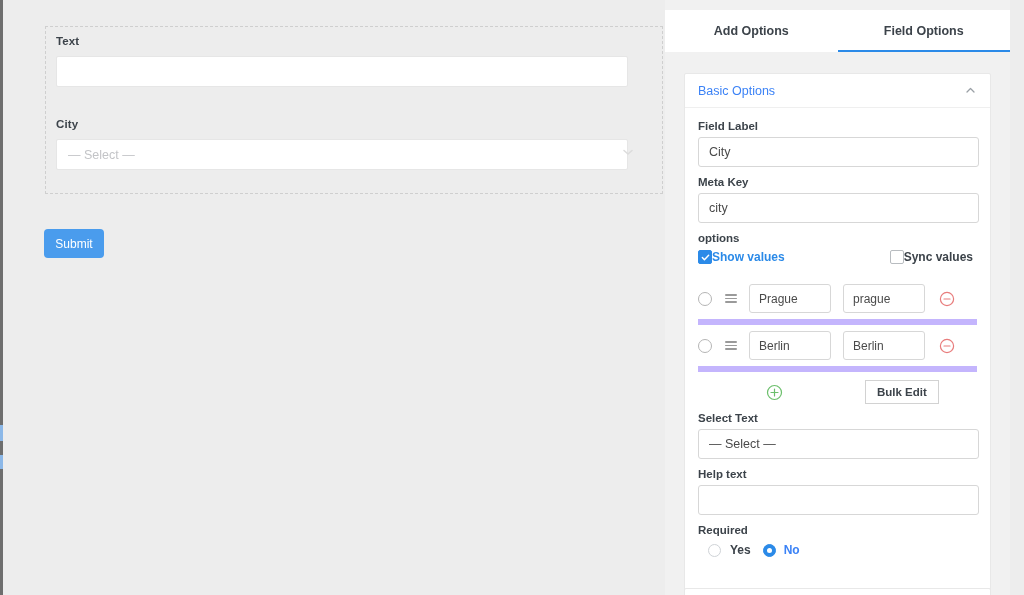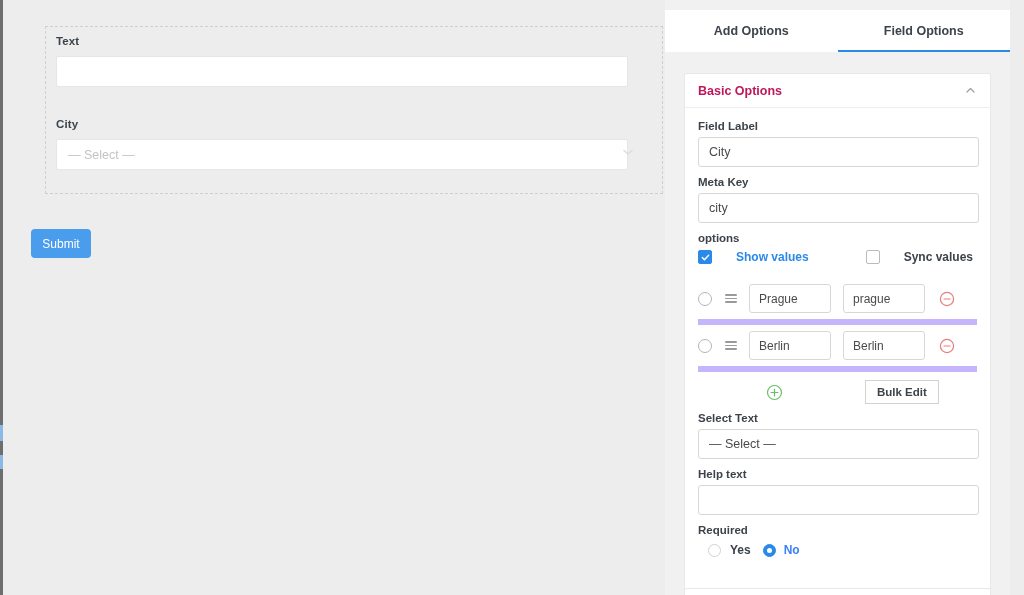--- a/index.html
+++ b/index.html
@@ -49,21 +49,21 @@
   #city-field { top: 91px; }
   #city-field .fld-input { margin-top: 9px; }
 
   .select-chevron {
     position: absolute; left: 618px; top: 145px;
     width: 14px; height: 14px;
   }
   .select-chevron svg { display: block; }
 
   .submit-btn {
-    position: absolute; left: 28px; top: 229px;
+    position: absolute; left: 41px; top: 229px;
     width: 60px; height: 29px;
     background: #4a9ced; border: none; border-radius: 4px;
     color: #ffffff; font-size: 12px;
     font-family: "Liberation Sans", sans-serif;
     cursor: pointer;
     display: flex; align-items: center; justify-content: center;
   }
 
   
   .options-panel {
@@ -94,21 +94,21 @@
   }
   #basic-card { top: 21px; height: 526px; }
   #next-card  { top: 536px; height: 60px; }
 
   .card-header {
     height: 34px; display: flex; align-items: center;
     justify-content: space-between; padding: 0 13px;
     border-bottom: 1px solid #efefef;
   }
   .card-header .title {
-    font-size: 12.5px; font-weight: bold; color: #be185d;
+    font-size: 12.5px; font-weight: normal; color: #3b82f6;
   }
   .chev-up svg { display: block; }
 
   .card-content { padding: 12px 13px 0 13px; }
 
   .sec-label {
     font-size: 11.5px; font-weight: bold; color: #3c434a;
     margin-bottom: 5px;
   }
   .txt-input {
@@ -119,21 +119,21 @@
     font-family: "Liberation Sans", sans-serif;
     display: flex; align-items: center;
   }
   .gap { height: 9px; }
 
   
   .chk-row {
     display: flex; align-items: center; justify-content: space-between;
     margin-top: 6px; padding-right: 4px;
   }
-  .chk-item { display: flex; align-items: center; gap: 24px; cursor: pointer; }
+  .chk-item { display: flex; align-items: center; gap: 0; cursor: pointer; }
   .chk {
     width: 14px; height: 14px; border-radius: 2px;
     border: 1px solid #b8bcc0; background: #fff;
     display: flex; align-items: center; justify-content: center;
   }
   .chk.checked { background: #2b8ae8; border-color: #2b8ae8; }
   .chk.checked svg { display: block; }
   .chk-label { font-size: 12px; font-weight: bold; }
   .chk-label.on { color: #2b8ae8; }
   .chk-label.off { color: #3c434a; }

